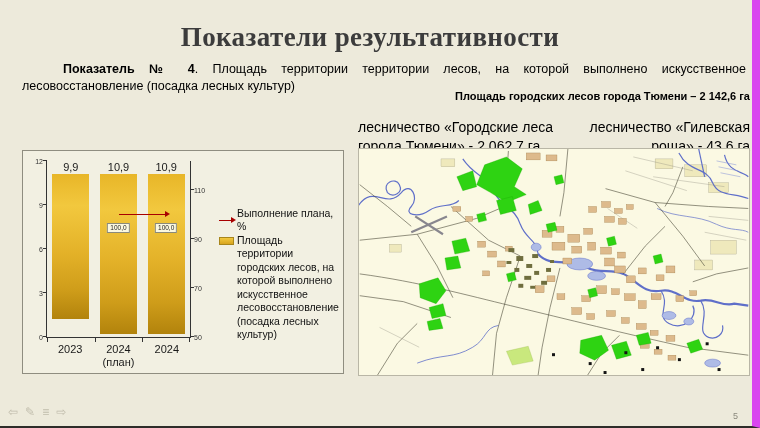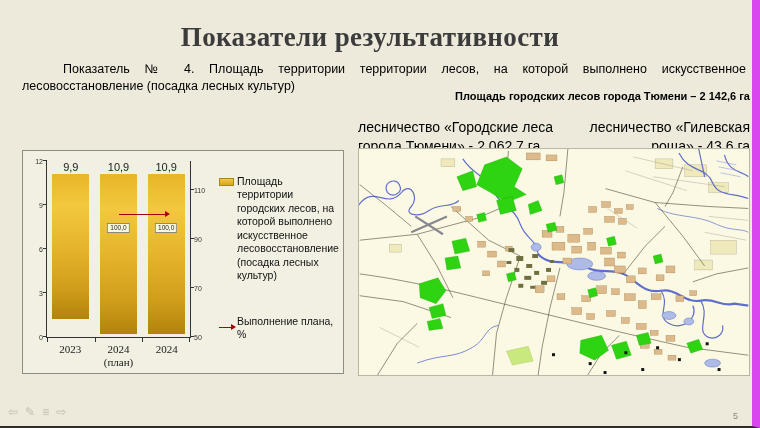--- a/index.html
+++ b/index.html
@@ -2,21 +2,21 @@
 <html><head>
 <meta charset="utf-8">
 <style>
   html,body{margin:0;padding:0;background:#d8d5c8;}
   .slide{position:relative;width:760px;height:428px;background:#edeadb;overflow:hidden;
          box-sizing:border-box;border-right:8px solid #d946ef;border-bottom:2px solid #2e2d29;
          font-family:"Liberation Sans",sans-serif;color:#000;}
   .title{position:absolute;top:22px;left:0;right:12px;margin:0;text-align:center;
          font-family:"Liberation Serif",serif;font-weight:bold;font-size:27px;color:#3c3c3c;letter-spacing:.4px;}
   .indicator{position:absolute;top:61px;left:22px;width:724px;margin:0;font-size:12.5px;line-height:1.32;text-align:justify;}
-  .indicator b{font-weight:normal;padding-left:41px;}
+  .indicator b{font-weight:bold;padding-left:41px;}
   .forest-info{position:absolute;left:358px;top:90px;width:392px;}
   .forest-info .total{font-weight:bold;font-size:11px;text-align:right;margin-bottom:16px;}
   .forest-info .cols{display:flex;justify-content:space-between;font-size:14px;line-height:1.35;}
   .forest-info .col-left{width:200px;text-align:left;}
   .forest-info .col-right{width:162px;text-align:right;}
 
   
   .chart-panel{position:absolute;left:22px;top:150px;width:320px;height:222px;
                background:#f2f0e2;border:1px solid #8f8d80;}
   .plot{position:absolute;left:23px;top:10px;width:143px;height:176px;
@@ -31,21 +31,21 @@
   .plan-line{position:absolute;left:50%;width:33.333%;height:1px;background:#a80000;z-index:3;}
   .plan-line::after{content:"";position:absolute;right:-4px;top:-3px;border-left:5px solid #a80000;
                     border-top:3px solid transparent;border-bottom:3px solid transparent;}
   .ytick{position:absolute;font-size:7px;color:#333;}
   .ytick.left{left:-18px;width:14px;text-align:right;}
   .ytick.right{right:-21px;width:17px;text-align:left;}
   .ydash{position:absolute;height:1px;width:4px;background:#333;}
   .ydash.left{left:-4px;}
   .ydash.right{right:-4px;}
   .xdash{position:absolute;bottom:-5px;width:1px;height:5px;background:#333;}
-  .xlabels{position:absolute;left:23px;top:192px;width:145px;display:flex;font-family:Liberation Serif, serif;}
+  .xlabels{position:absolute;left:23px;top:192px;width:145px;display:flex;}
   .xlabels span{flex:1;text-align:center;font-size:11px;line-height:1.15;white-space:pre-line;color:#1a1a1a;}
   .legend{position:absolute;left:196px;top:24px;width:120px;}
   .legend-item{display:flex;align-items:flex-start;gap:3px;font-size:10.5px;line-height:1.28;color:#111;}
   .legend-item.line{margin-top:32px;align-items:center;}
   .swatch{flex:0 0 auto;width:15px;height:8px;margin-top:3px;
           background:linear-gradient(180deg,#f2c83e 0%,#d8a51f 100%);border:1px solid #a8861c;box-sizing:border-box;}
   .line-marker{flex:0 0 auto;position:relative;width:15px;height:1px;background:#a80000;}
   .line-marker::after{content:"";position:absolute;right:-2px;top:-3px;border-left:5px solid #a80000;
                       border-top:3px solid transparent;border-bottom:3px solid transparent;}
 
@@ -119,27 +119,27 @@
       </div>
 
     <div class="xlabels">
       <span>2023</span>
       <span>2024
 (план)</span>
       <span>2024</span>
     </div>
 
     <div class="legend">
+      <div class="legend-item line">
+        <span class="line-marker"></span>
+        <span class="legend-text">Выполнение плана, %</span>
+      </div>
       <div class="legend-item">
         <span class="swatch"></span>
         <span class="legend-text">Площадь  территории городских  лесов,  на которой выполнено искусственное лесовосстановление (посадка лесных  культур)</span>
-      </div>
-      <div class="legend-item line">
-        <span class="line-marker"></span>
-        <span class="legend-text">Выполнение плана, %</span>
       </div>
     </div>
   </div>
 
   <div class="map-panel">
     <svg viewBox="0 0 392 228" xmlns="http://www.w3.org/2000/svg">
       <rect x="0" y="0" width="392" height="228" fill="#fbf9e3"></rect>
       <g fill="#efe9bc" stroke="#9a9780" stroke-width="0.3">
         <rect x="328" y="16" width="22" height="12"></rect>
           <rect x="352" y="34" width="20" height="10"></rect>

